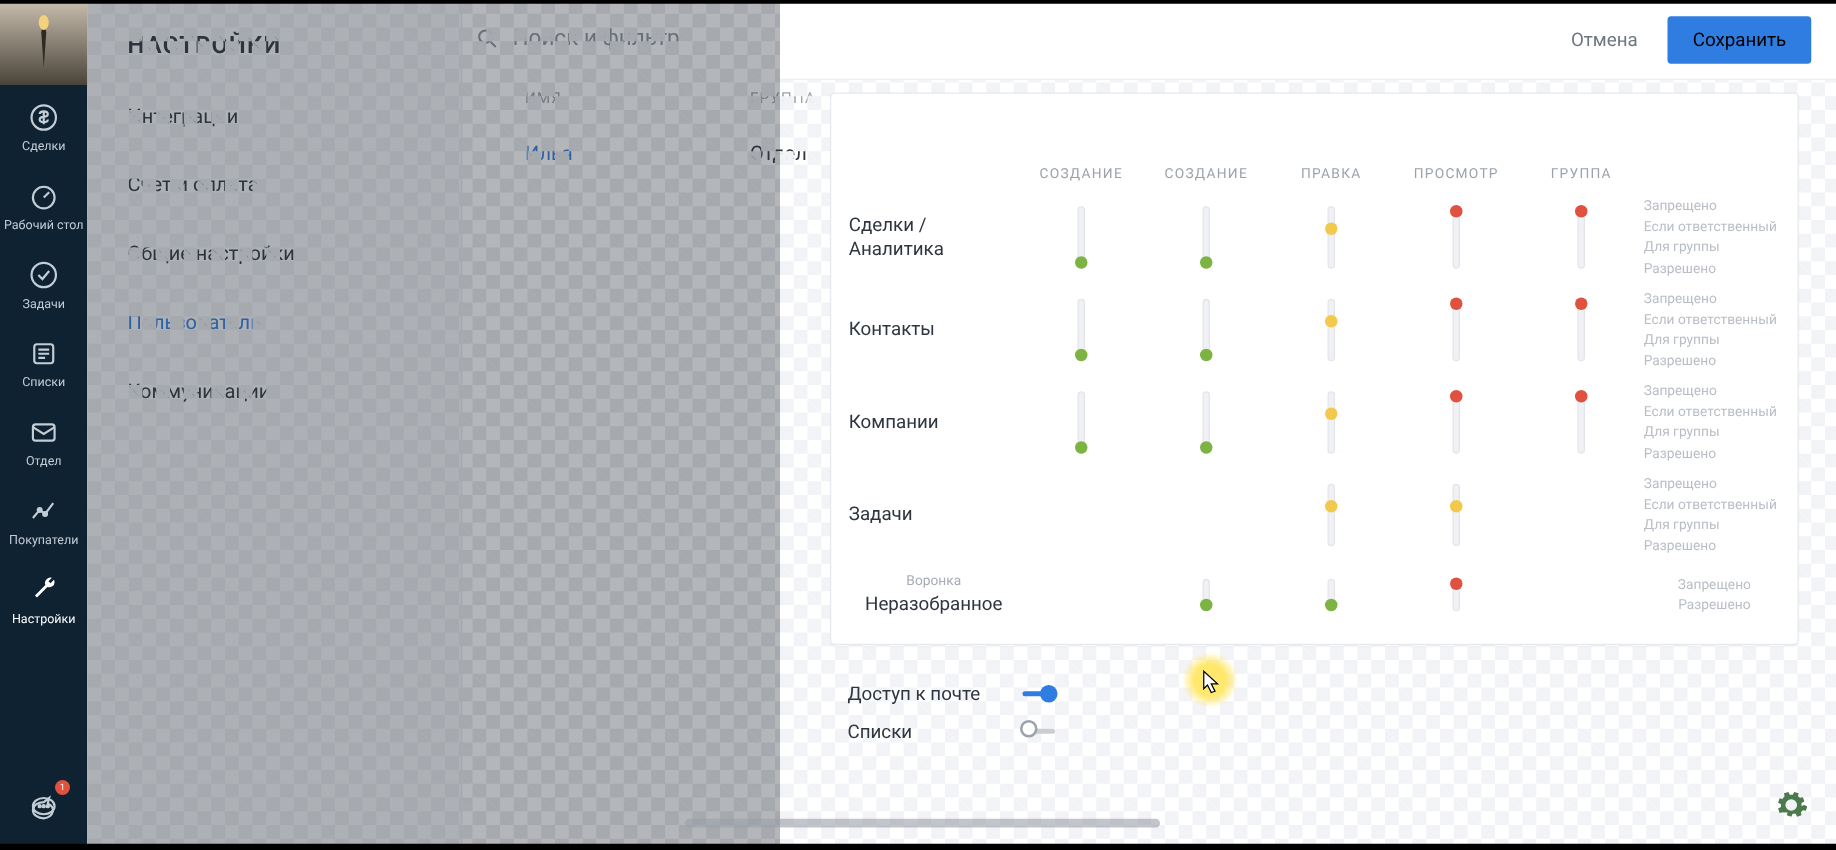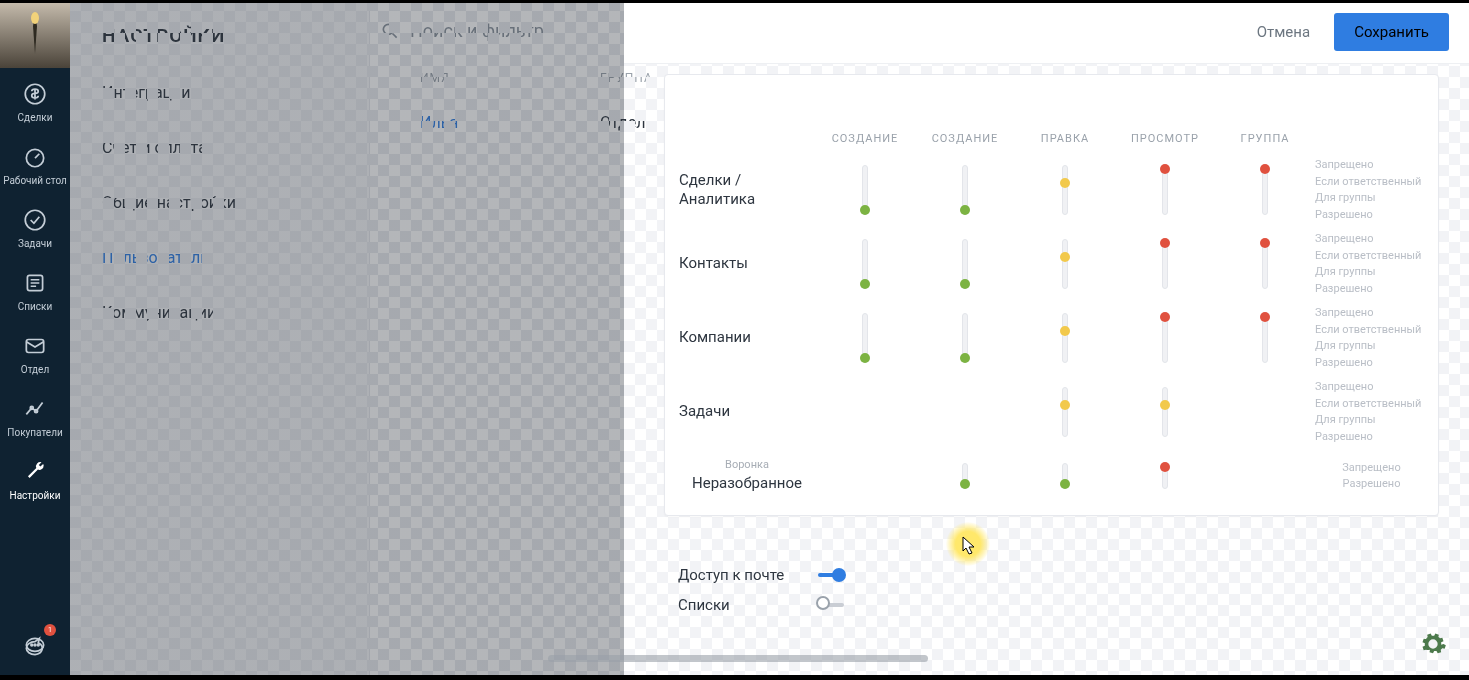--- a/index.html
+++ b/index.html
@@ -100,21 +100,21 @@
   .dot.yellow{ background:#f2c94c;}
   .dot.red{ background:#e0513f;}
 
   
   .h4 .track{ height:50px;}
   .h4 .p0{ top:-1px;} .h4 .p1{ top:13px;} .h4 .p3{ top:40px;}
   
   .h2 .track{ height:26px;}
   .h2 .p0{ top:-1px;} .h2 .p1{ top:16px;}
 
-  .toggles { position:absolute; left:40px; top:540px; right:0;margin-top:20px;}
+  .toggles { position:absolute; left:40px; top:540px; right:0;}
   .trow { display:flex; align-items:center; gap:28px; padding:6px 14px;}
   .trow .tl { width:110px; font-size:15px; color:#2e3640;}
   .toggle { width:30px; height:16px; border-radius:10px; position:relative; cursor:pointer;}
   .toggle .knob{ width:14px; height:14px; border-radius:50%; position:absolute; top:1px;}
   .toggle.on { }
   .toggle.on .bar{ position:absolute; left:2px; right:2px; top:6px; height:4px; background:#2f7de1; border-radius:2px;}
   .toggle.on .knob{ right:0; background:#2f7de1;}
   .toggle.off .bar{ position:absolute; left:2px; right:2px; top:6px; height:4px; background:#c9cdd4; border-radius:2px;}
   .toggle.off .knob{ left:0; background:#fff; border:2px solid #9aa2ab; top:-1px; width:14px; height:14px;}
 

